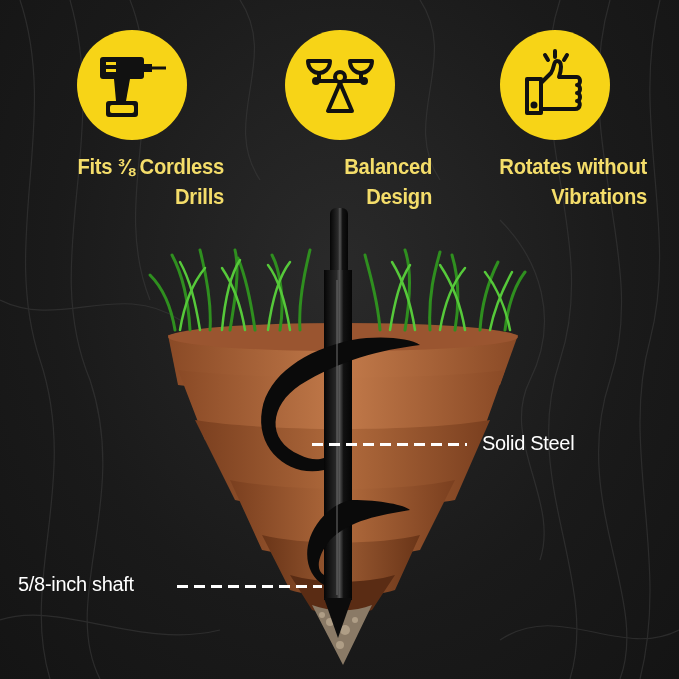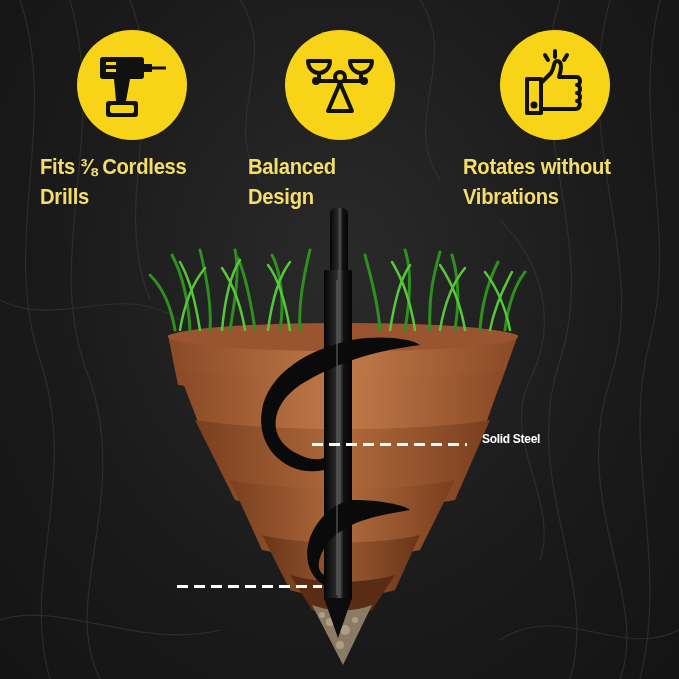--- a/index.html
+++ b/index.html
@@ -3,33 +3,33 @@
 <meta charset="utf-8">
 <style>
   html, body { margin: 0; padding: 0; }
   body { width: 679px; height: 679px; overflow: hidden; background: #1c1c1c; }
   .canvas {
     position: relative; width: 679px; height: 679px; overflow: hidden;
     background: radial-gradient(ellipse at 50% 40%, #2a2a2a 0%, #1a1a1a 60%, #141414 100%);
     font-family: "Liberation Sans", "DejaVu Sans", sans-serif;
   }
   .bg-lines { position: absolute; inset: 0; }
-  .feature { position: absolute; top: 30px; width: 200px; text-align: left; }
+  .feature { position: absolute; top: 30px; width: 200px; text-align: right; }
   .feature .circle {
     width: 110px; height: 110px; margin: 0 auto; border-radius: 50%;
     background: #f7d417; display: flex; align-items: center; justify-content: center;
   }
   .feature .label {
     margin-top: 12px; color: #f4dd6a; font-weight: 700; font-size: 22px;
     line-height: 30px; letter-spacing: -0.3px;
     font-family: "Liberation Sans", sans-serif;
     transform: scaleX(0.92);
   }
   .callout {
-    position: absolute; color: #ffffff; font-weight: 700; font-size: 12px;
+    position: absolute; color: #ffffff; font-weight: 400; font-size: 20px;
     letter-spacing: -0.3px; font-family: "Liberation Sans", sans-serif;
   }
   .dash { position: absolute; height: 3px;
     background: repeating-linear-gradient(90deg, #ffffff 0 11px, transparent 11px 17px); }
 </style>
 </head>
 <body>
 
 <div class="canvas">
 
@@ -191,13 +191,14 @@
       <path d="M352 500 C380 500 405 505 410 510 C380 515 350 520 330 540 C318 555 315 570 324 575 L324 585 C305 575 300 545 320 520 C330 508 340 502 352 500 Z" fill="#0a0a0a"></path>
       <path d="M324 598 L352 598 L338 638 Z" fill="#0c0c0c"></path>
       <line x1="337" y1="280" x2="337" y2="595" stroke="#6a6a6a" stroke-width="1.5" opacity="0.7"></line>
     </g>
   </svg>
 
   <div class="dash" style="left:312px; top:443px; width:155px;"></div>
   <div class="callout" style="left:482px; top:432px;">Solid Steel</div>
 
   <div class="dash" style="left:177px; top:585px; width:145px;"></div>
+  <div class="callout" style="left:18px; top:573px;">5/8-inch shaft</div>
 </div>
 
 </body></html>

